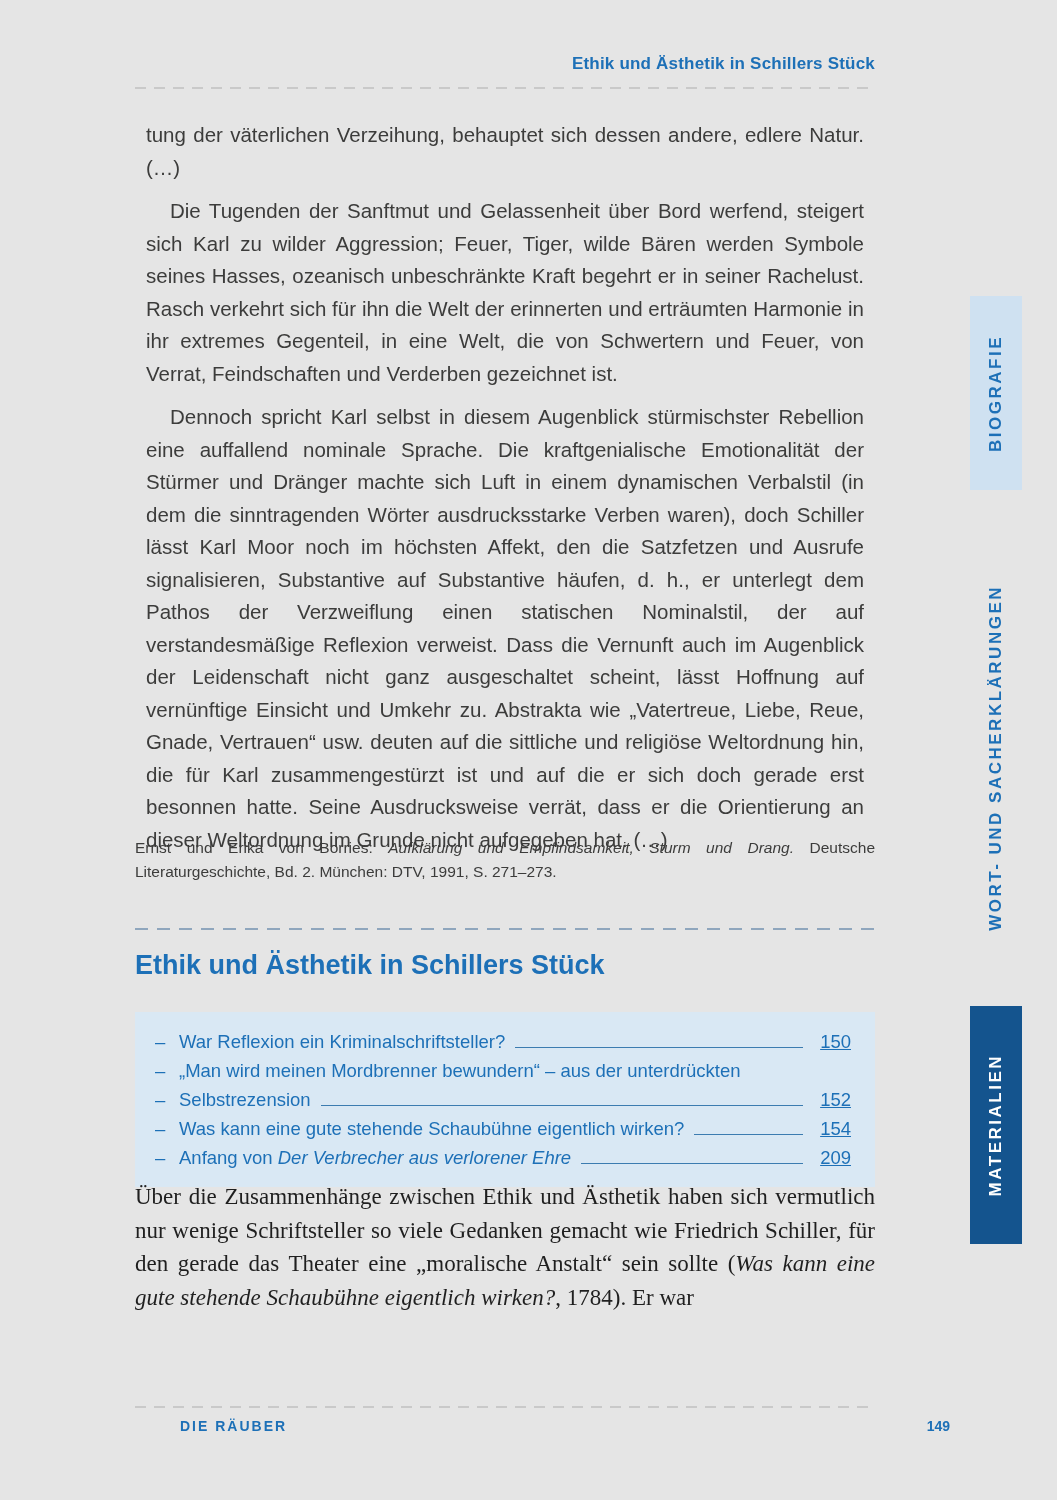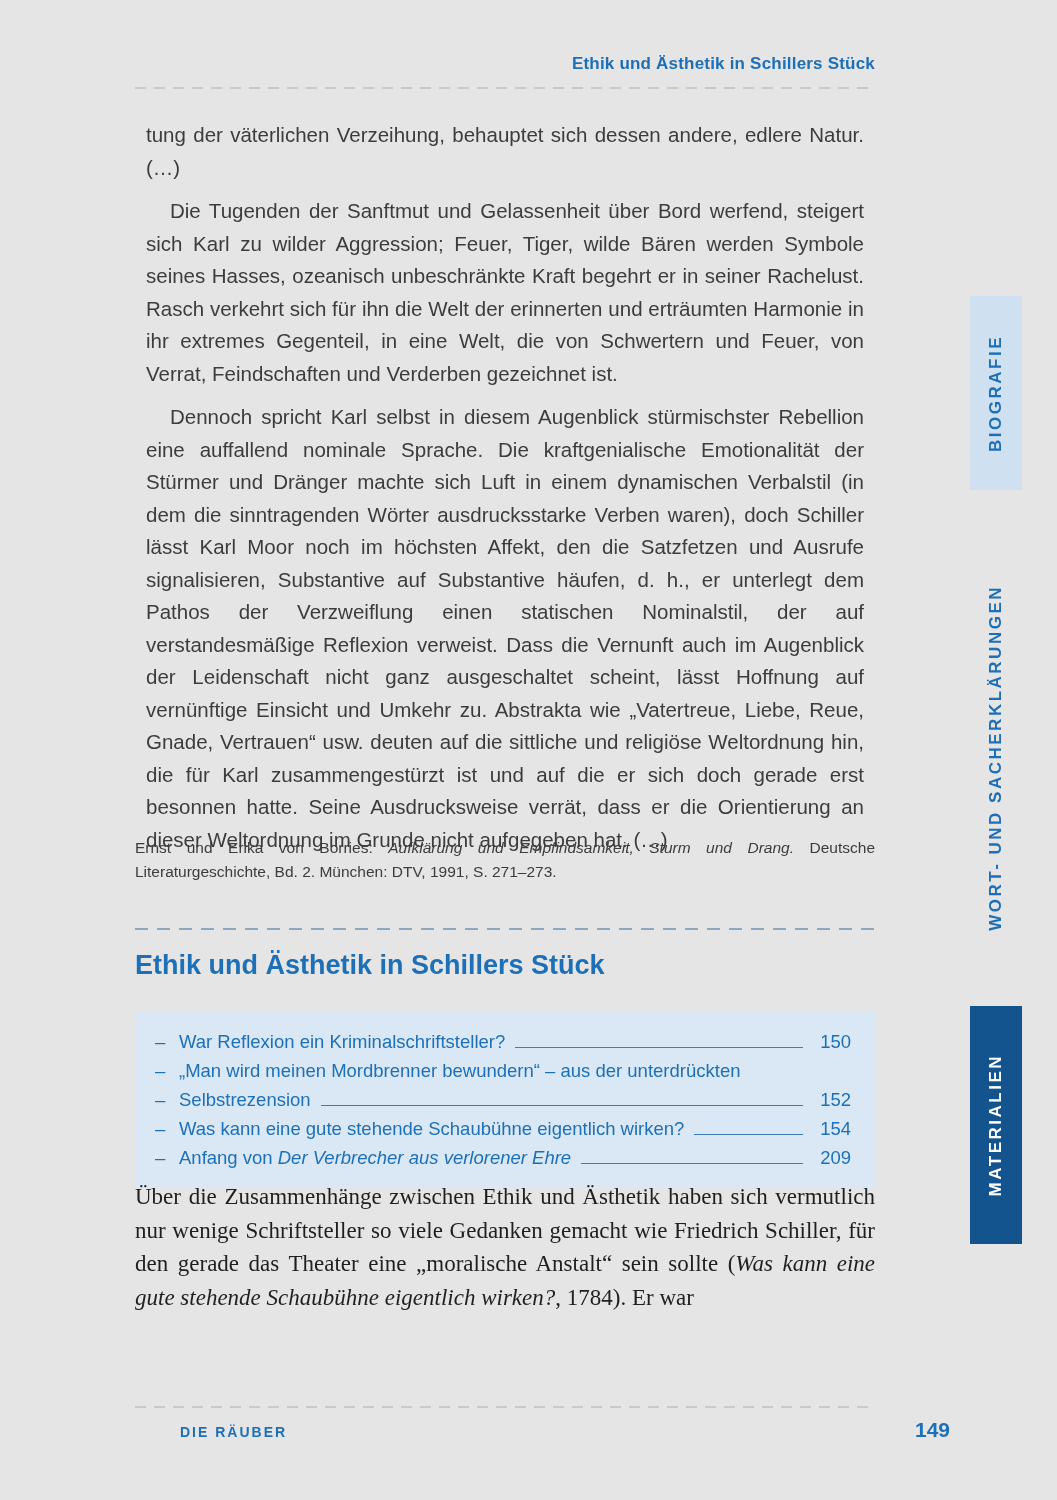--- a/index.html
+++ b/index.html
@@ -86,21 +86,21 @@
   .toc-indent { flex: 0 0 24px; }
   .toc-label { flex: 0 1 auto; white-space: nowrap; }
   .toc-label-wrap { flex: 0 1 auto; }
   .toc-leader {
     flex: 1 1 auto;
     min-width: 16px;
     border-bottom: 1px solid #3c7cb0;
     align-self: flex-end;
     margin: 0 10px 8px 10px;
   }
-  .toc-page { flex: 0 0 38px; text-align: right; }
+  .toc-page { flex: 0 0 38px; text-align: right; text-decoration: underline; }
 
   
   .intro {
     top: 1180px;
     font-family: "Liberation Serif", serif;
     font-size: 23px;
     line-height: 33.5px;
     color: #1f1f1f;
     text-align: justify;
   }
@@ -117,21 +117,21 @@
   }
   .book-title {
     color: #1d70b7;
     font-size: 14px;
     font-weight: bold;
     letter-spacing: 2px;
     padding-left: 45px;
   }
   .page-number {
     color: #1d70b7;
-    font-size: 21px;
+    font-size: 14px;
     font-weight: bold;
   }
 
   
   .side-tab {
     position: absolute;
     left: 970px;
     width: 52px;
     display: flex;
     align-items: center;

